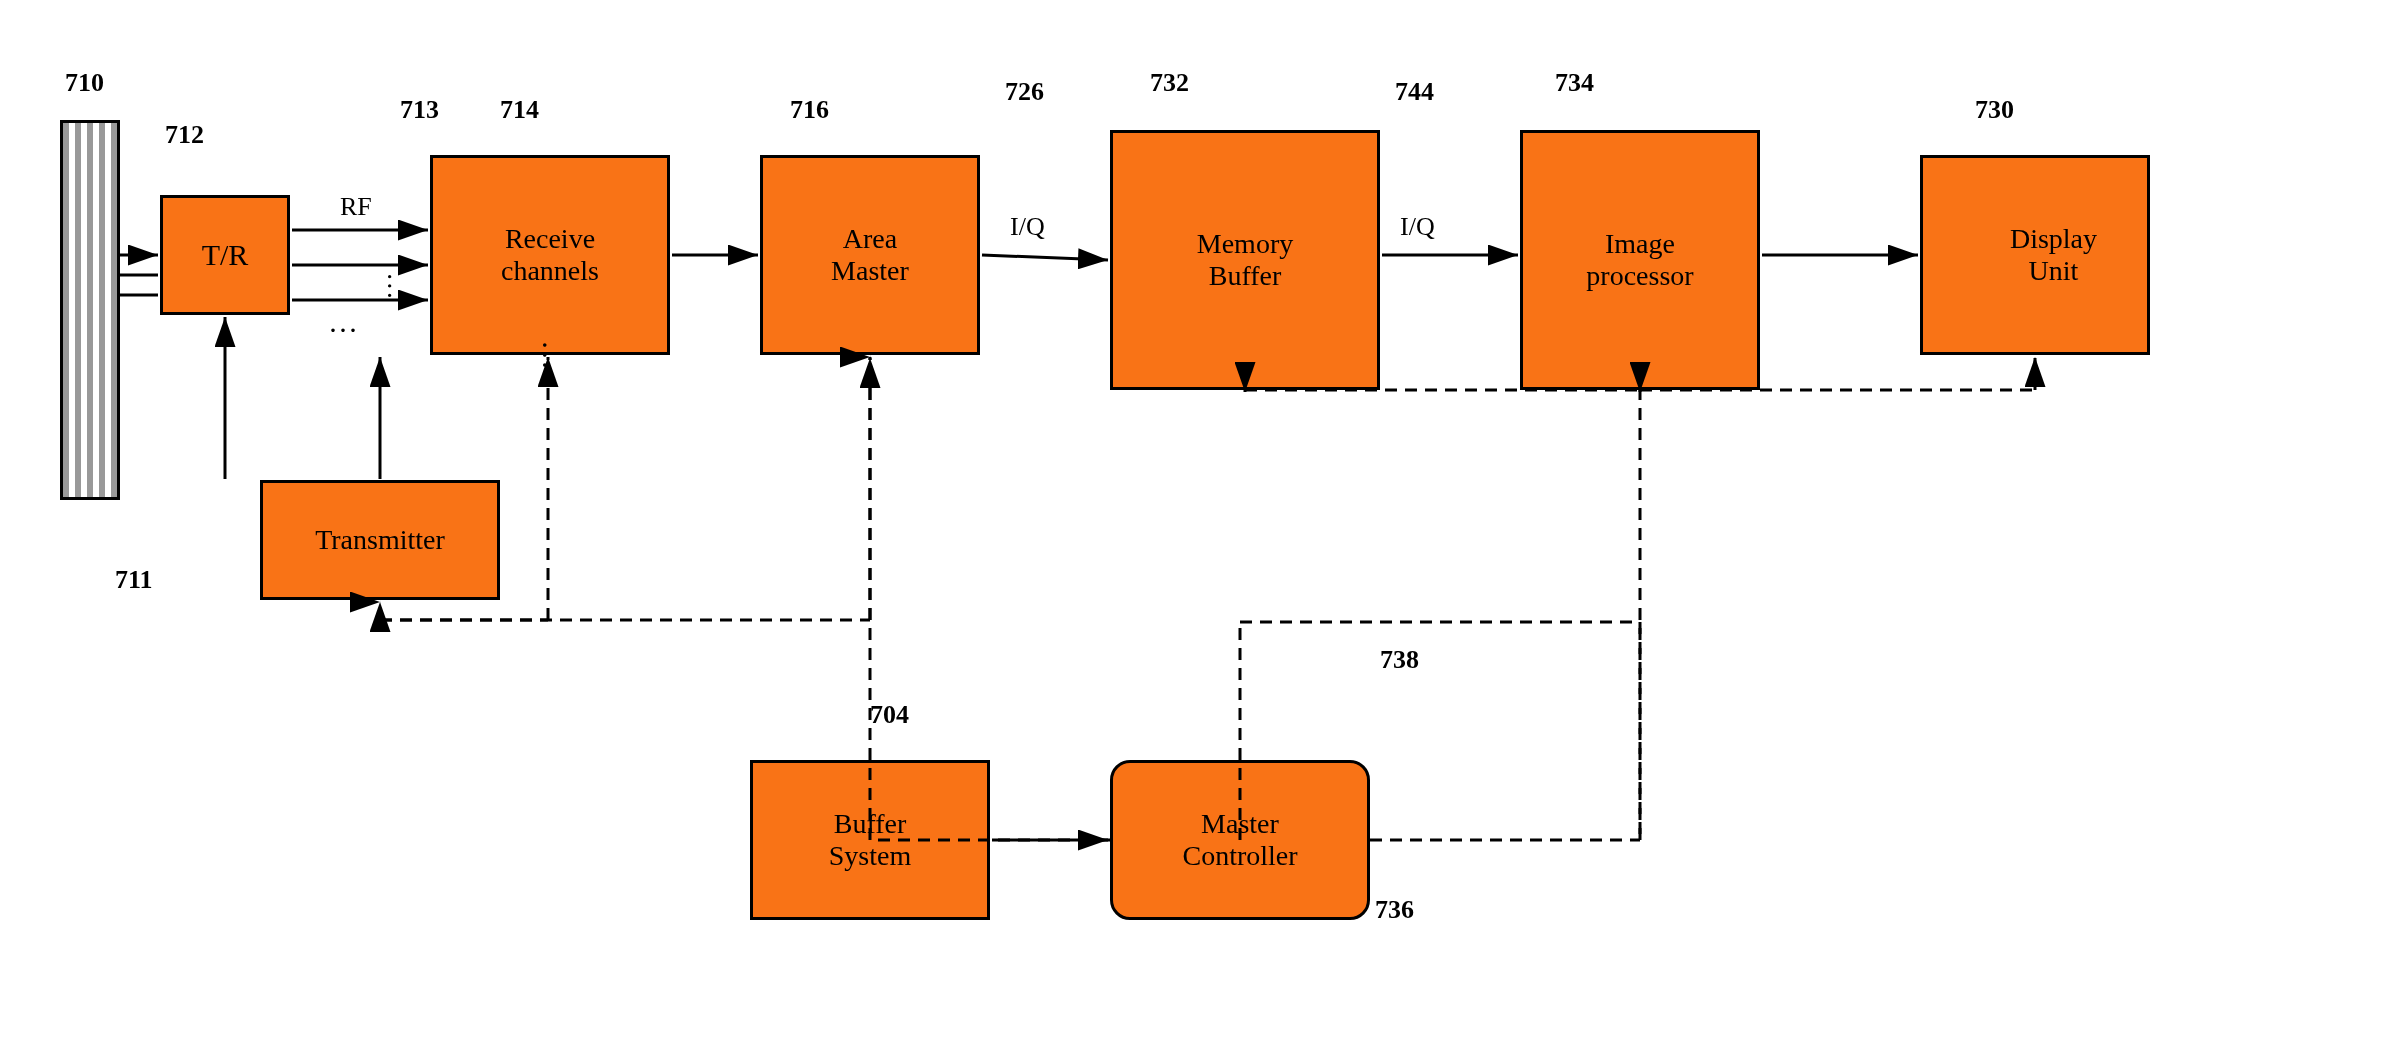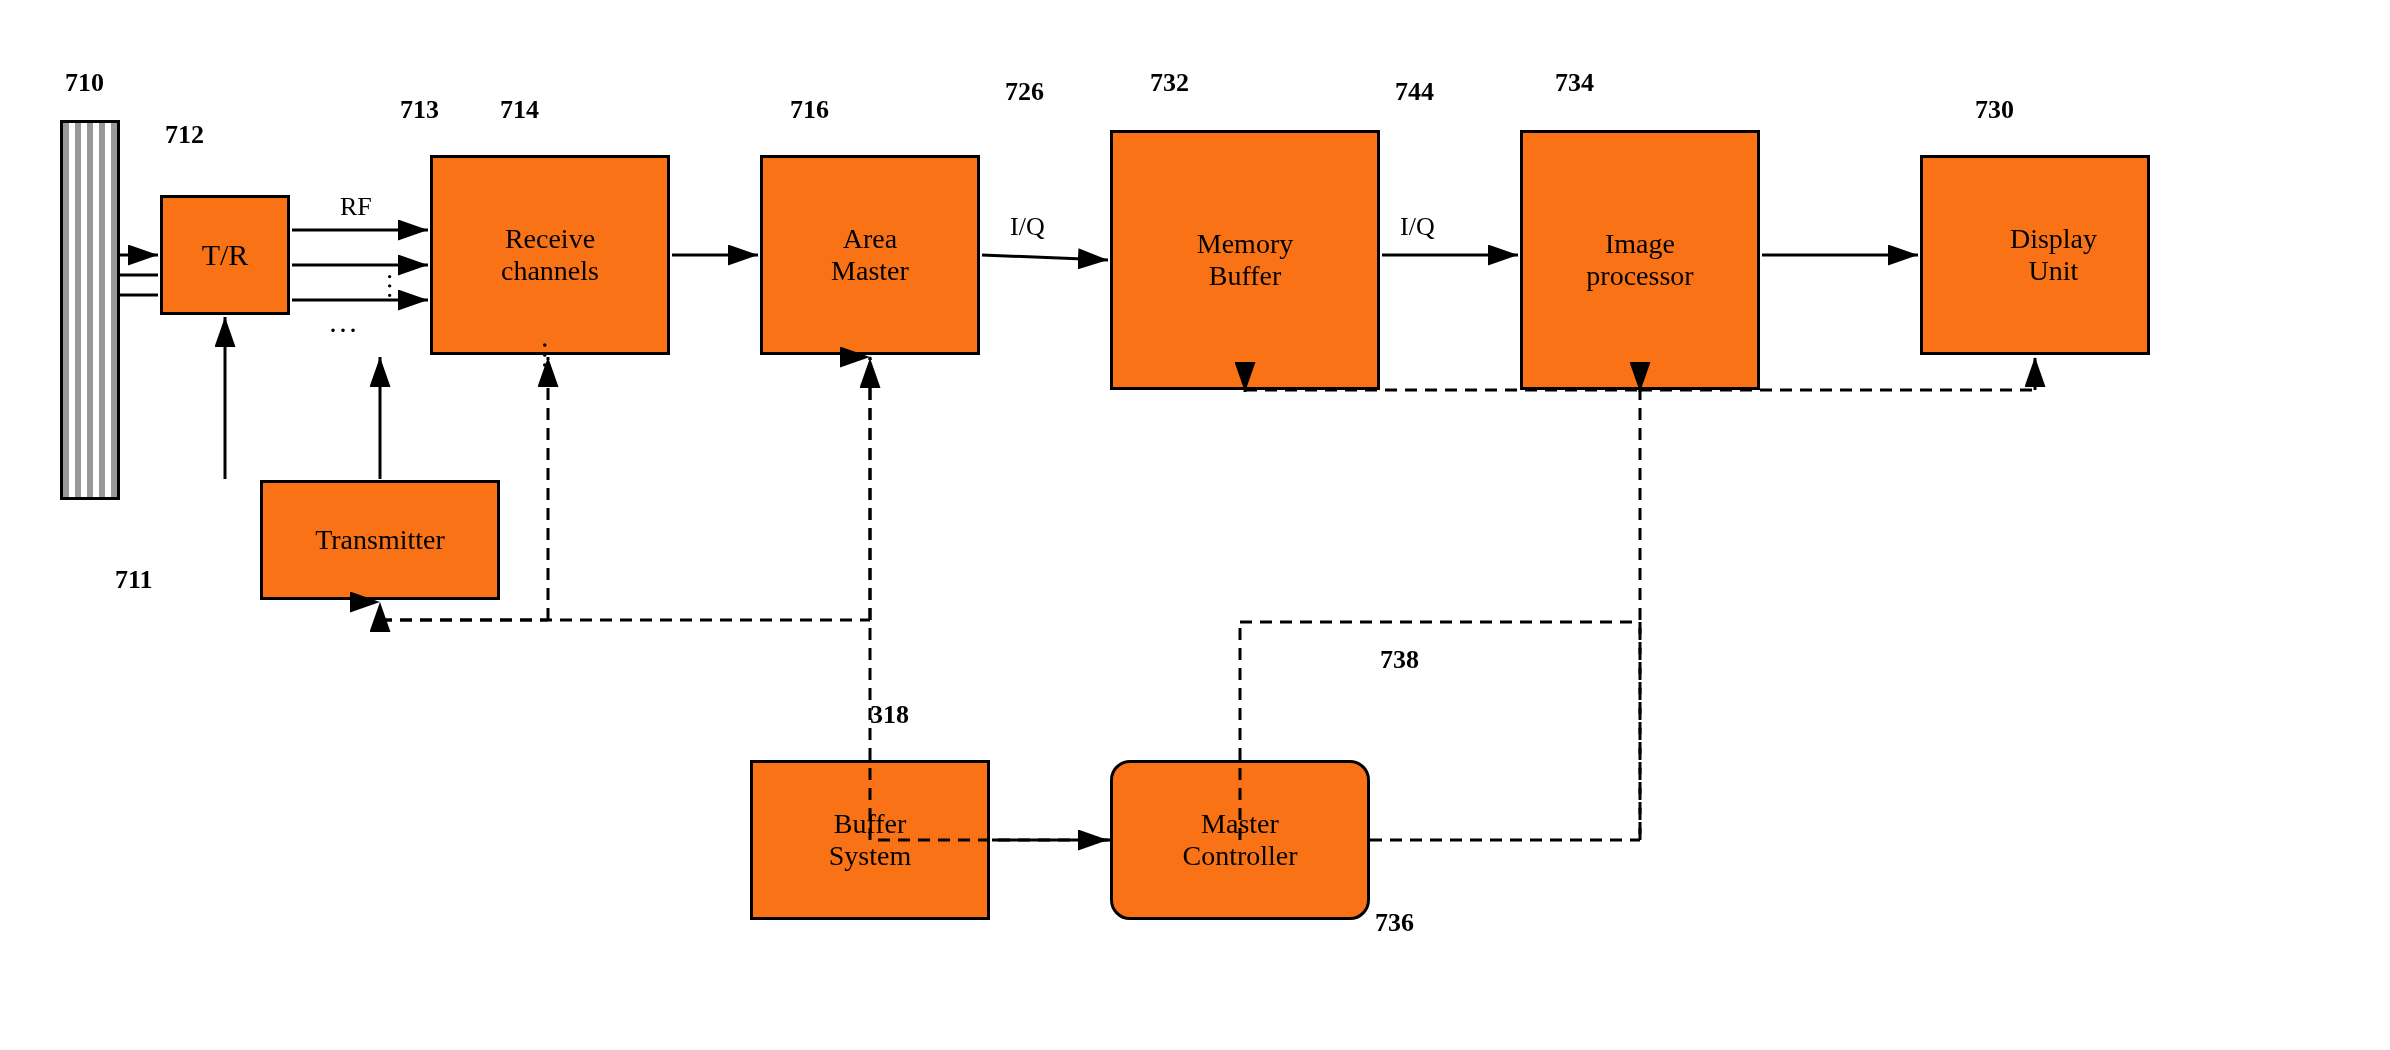--- a/index.html
+++ b/index.html
@@ -115,28 +115,28 @@
     <span>Transmitter</span>
   </div>
 
   <div class="label-num" style="left:115px; top:565px;">711</div>
 
   <div class="block" style="left:750px; top:760px; width:240px; height:160px; font-size:28px;">
     <span style="white-space:pre-line;">Buffer
 System</span>
   </div>
 
-  <div class="label-num" style="left:870px; top:700px;">318</div>
+  <div class="label-num" style="left:870px; top:700px;">704</div>
 
   <div class="block" style="left:1110px; top:760px; width:260px; height:160px; font-size:28px;border-radius:20px;">
     <span style="white-space:pre-line;">Master
 Controller</span>
   </div>
 
-  <div class="label-num" style="left:1375px; top:895px;margin-top:13px;">736</div>
+  <div class="label-num" style="left:1375px; top:895px;">736</div>
 
   <div class="label-num" style="left:1380px; top:645px;">738</div>
 
   <svg class="arrows">
     <defs>
 
       <marker id="arrow-solid" markerWidth="10" markerHeight="7" refX="10" refY="3.5" orient="auto">
         <polygon points="0 0, 10 3.5, 0 7" fill="#000"></polygon>
       </marker>
 

